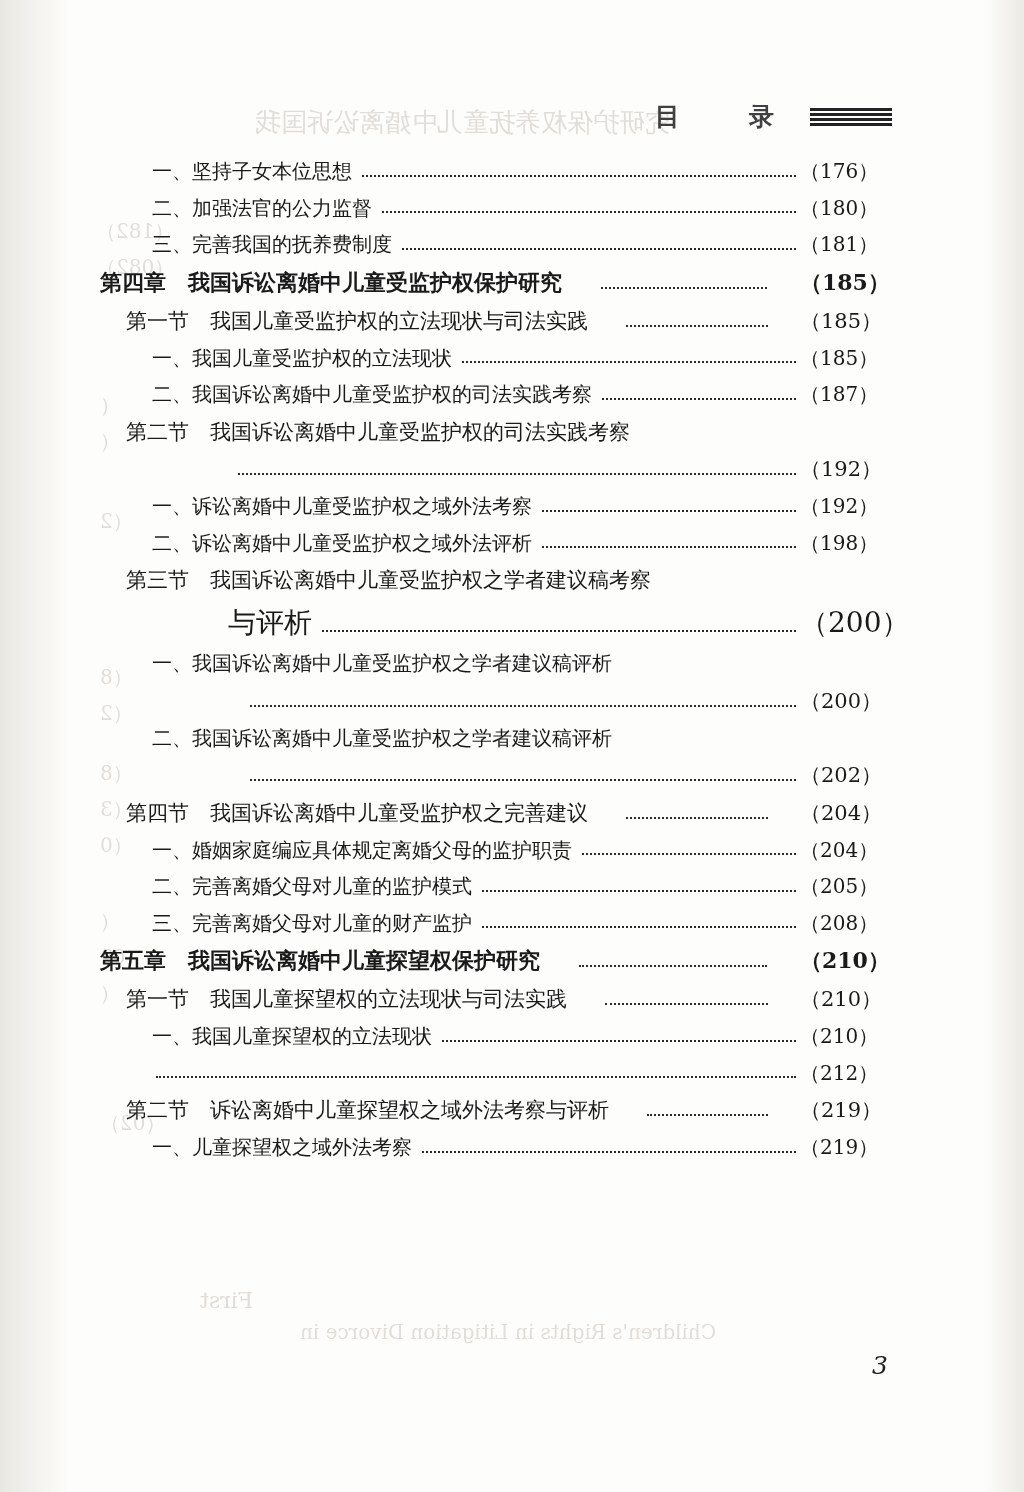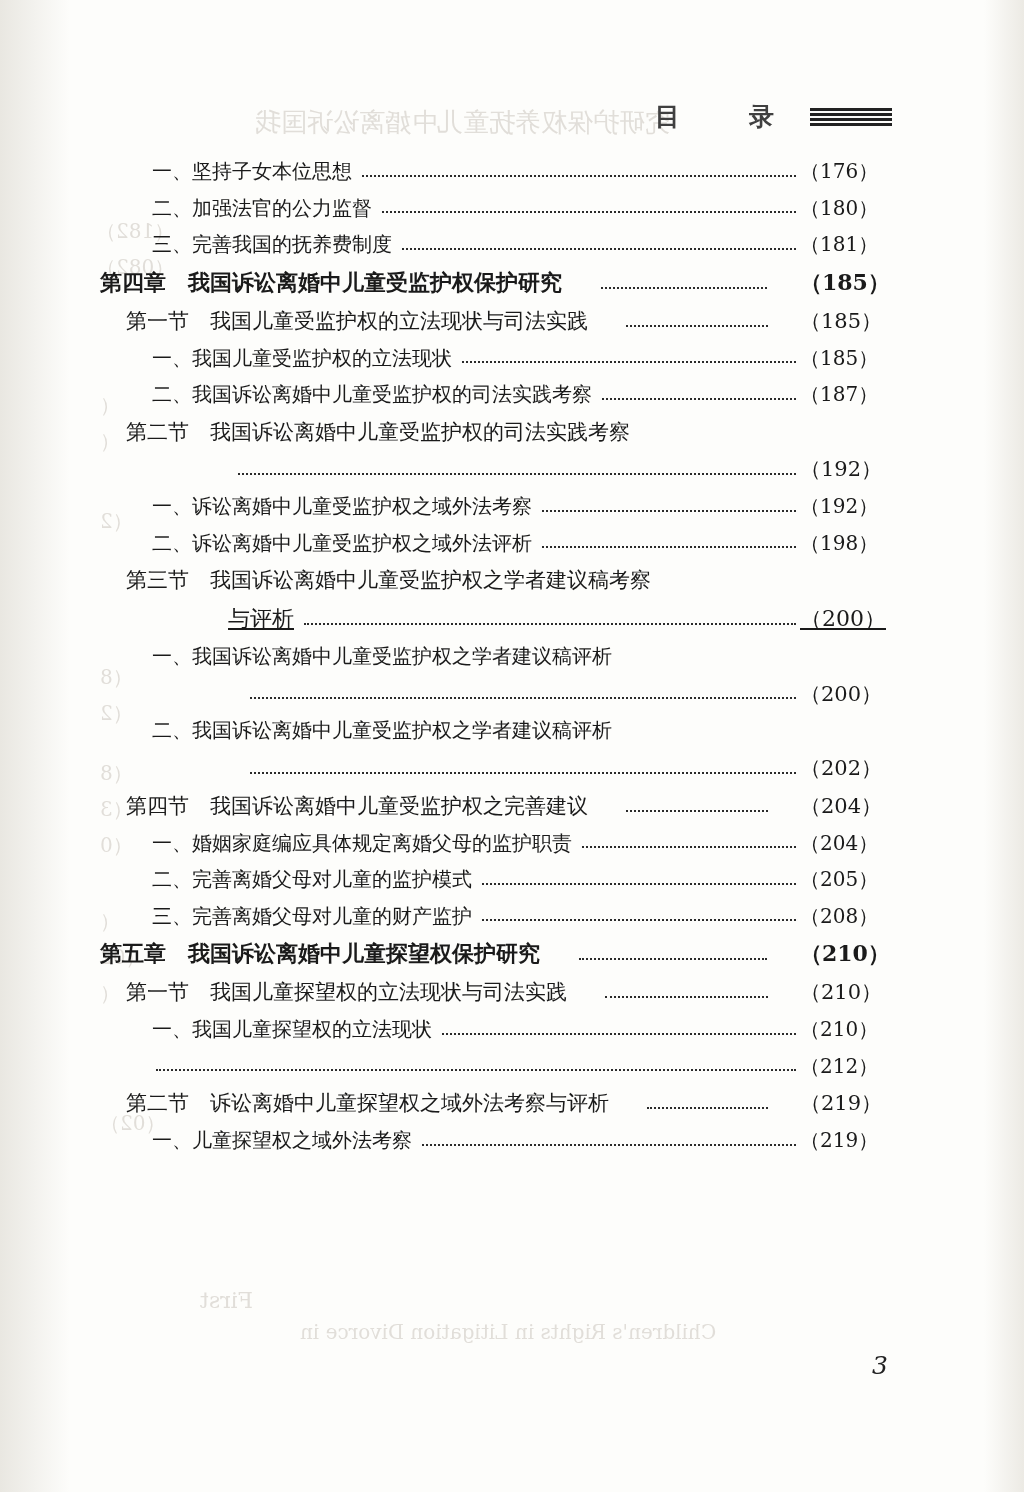--- a/index.html
+++ b/index.html
@@ -110,21 +110,21 @@
     text-align: left;
     letter-spacing: 0px;
   }
   .toc-row.no-leader .leader { border-bottom: none; }
   .toc-row.no-page .page-num { width: 0; }
 
   
   .lvl-chapter { padding-left: 0px; font-weight: 700; font-size: 22px; gap: 29px; }
   .lvl-section { padding-left: 26px; font-size: 21px; gap: 28px; }
   .lvl-item    { padding-left: 52px; font-size: 20px; }
-  .lvl-cont-section { padding-left: 128px; font-size: 22px; text-decoration: underline; }
+  .lvl-cont-section { padding-left: 128px; font-size: 28px; }
   .lvl-cont-leader  { padding-left: 128px; }
   .lvl-cont-item-leader { padding-left: 140px; }
 
   
   .folio {
     position: absolute;
     right: 136px;
     bottom: 112px;
     font-size: 25px;
     font-style: italic;

